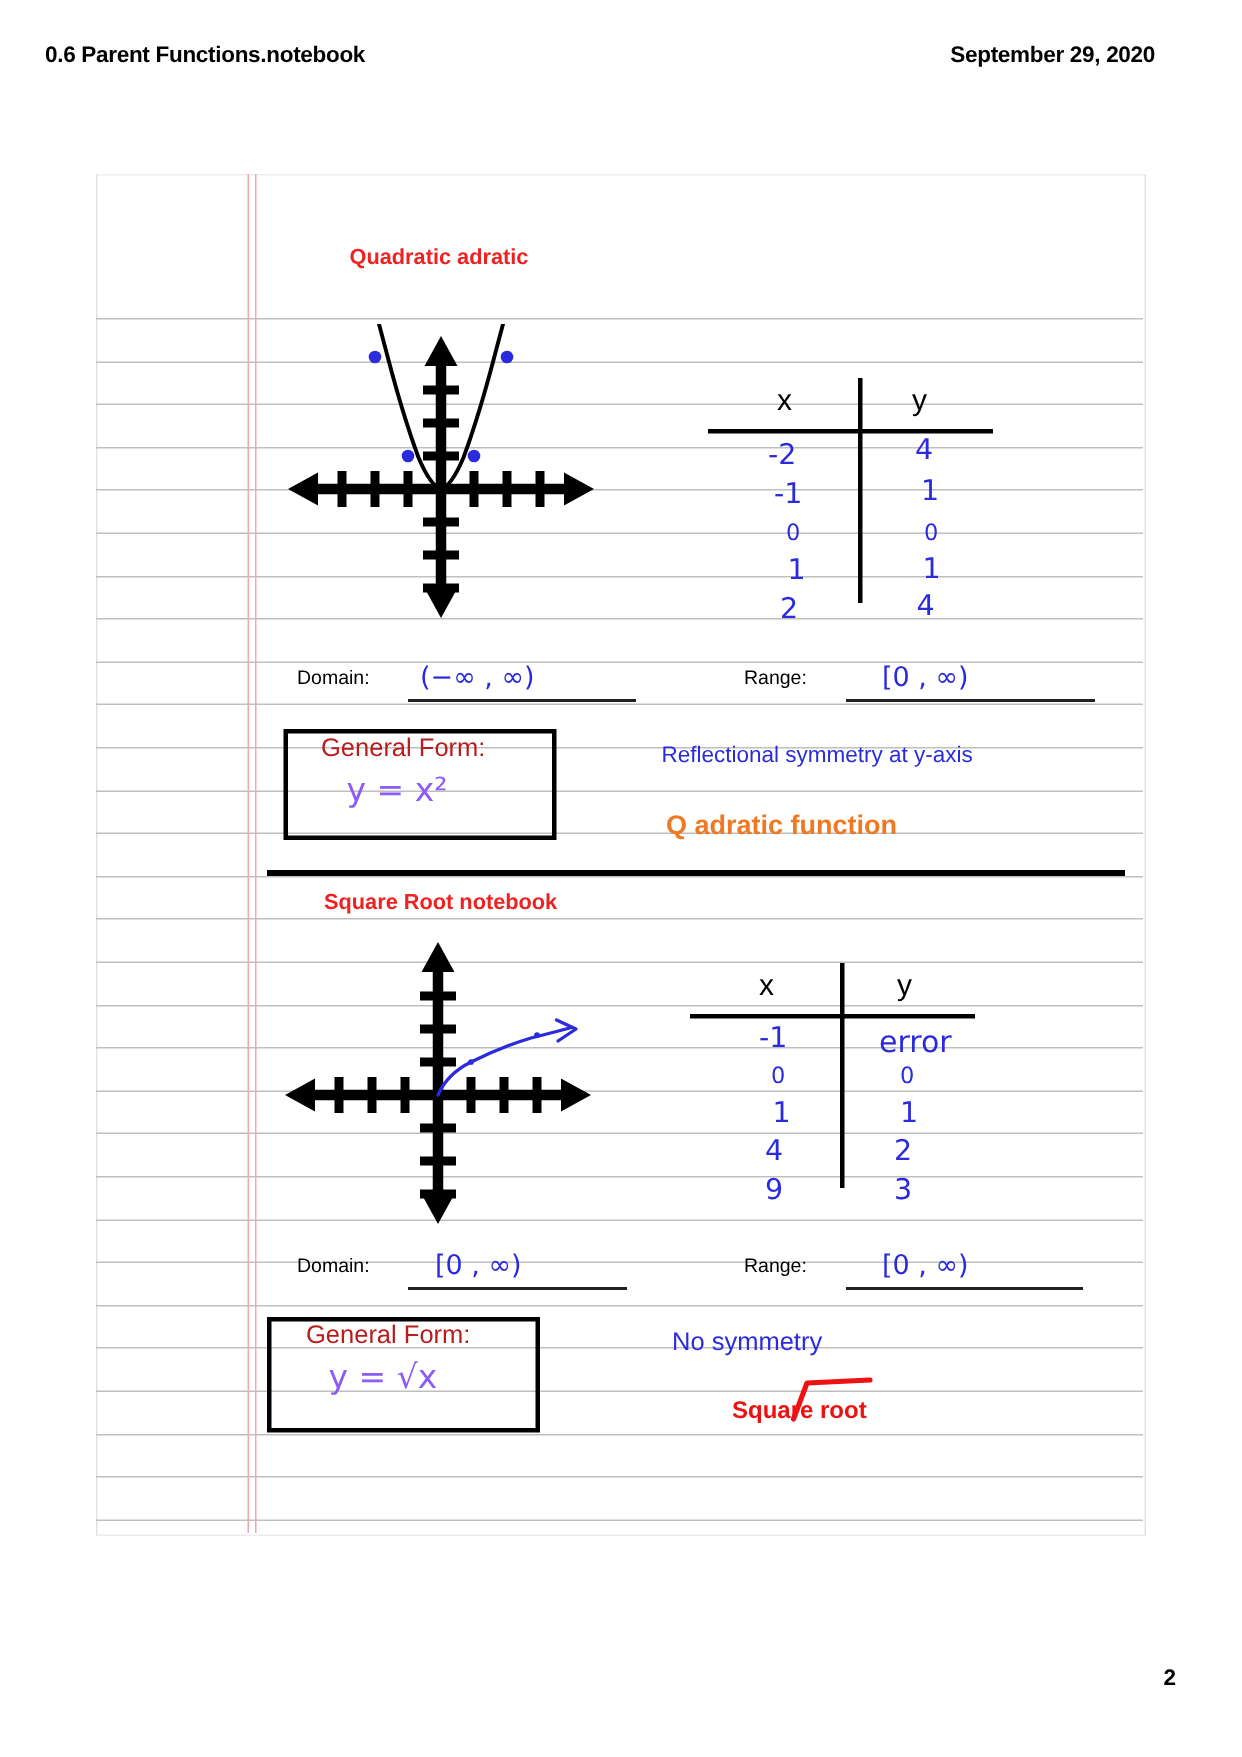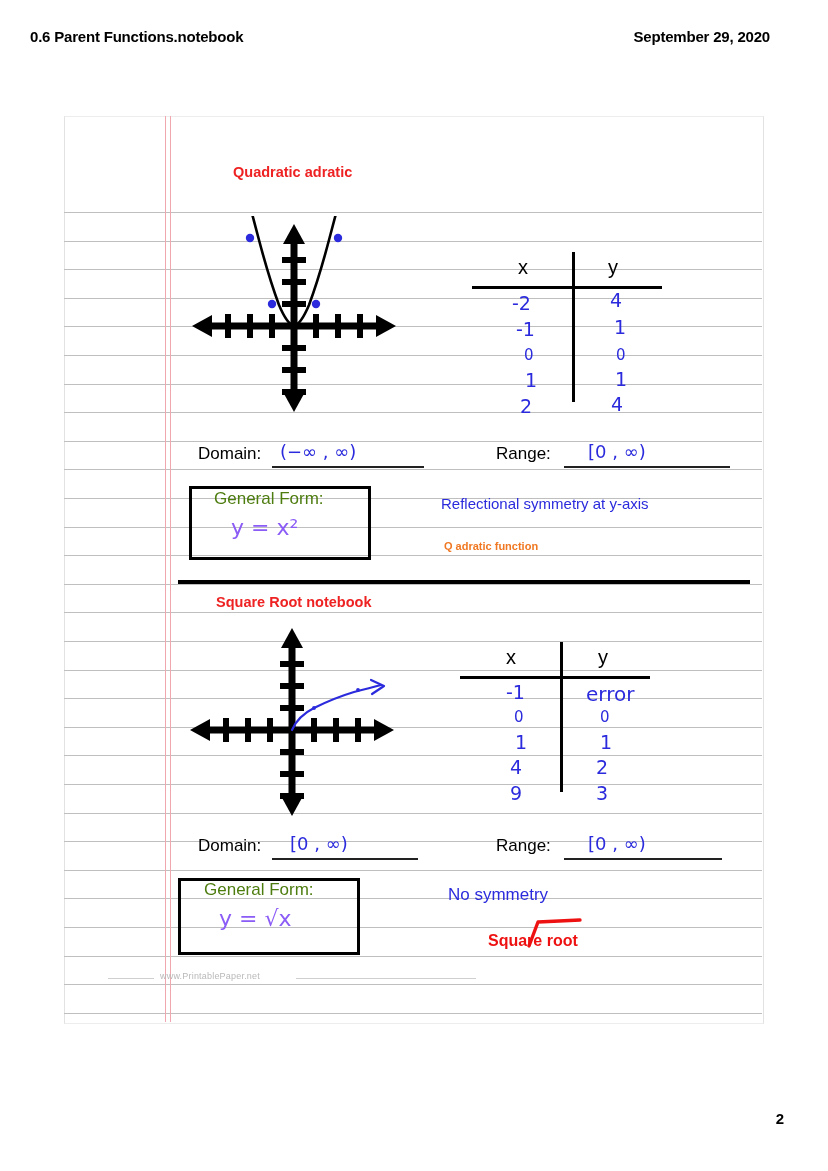--- a/index.html
+++ b/index.html
@@ -50,35 +50,35 @@
 
   
   .tbl{position:absolute;}
   .tbl .th{position:absolute;font-size:20px;color:#000;font-weight:400;}
   .tbl .hrule{position:absolute;left:0;height:2.5px;background:#000;}
   .tbl .vrule{position:absolute;width:2.5px;background:#000;}
   .cellv{position:absolute;color:#2b2bdd;font-size:19px;
          font-family:"DejaVu Sans",sans-serif;white-space:nowrap;}
 
   
-  .dr{position:absolute;font-size:17px;color:#000;white-space:nowrap;}
+  .dr{position:absolute;font-size:13px;color:#000;white-space:nowrap;}
   .dr-line{position:absolute;height:1.5px;background:#222;}
   .dr-val{position:absolute;color:#2b2bdd;font-size:18px;white-space:nowrap;
           font-family:"DejaVu Sans",sans-serif;}
 
   
   .gfbox{position:absolute;border:3px solid #000;box-sizing:border-box;
          background:transparent;}
-  .gf-title{position:absolute;font-size:17px;color:#4d7c0f;white-space:nowrap;}
+  .gf-title{position:absolute;font-size:17px;color:#b91c1c;white-space:nowrap;}
   .gf-eq{position:absolute;color:#8b5cf6;white-space:nowrap;}
 
   
   .note-blue{position:absolute;color:#2b2bdd;font-size:15px;font-weight:500;
              white-space:nowrap;margin-left:12px;}
-  .note-orange{position:absolute;color:#f07822;font-size:11px;font-weight:bold;
+  .note-orange{position:absolute;color:#f07822;font-size:18px;font-weight:bold;
                white-space:nowrap;}
   .note-red{position:absolute;color:#ee1111;font-size:16px;font-weight:bold;
             white-space:nowrap;}
   .ink{position:absolute;pointer-events:none;}
 </style>
 </head>
 <body>
 
 <div class="hdr">
   <div class="hdr-title">0.6 Parent Functions.notebook</div>
@@ -279,19 +279,14 @@
   <div class="gf-title" style="left:140px;top:764px;">General Form:</div>
   <div class="gf-eq" style="left:155px;top:790px;font-size:22px;font-family:'DejaVu Sans',sans-serif;">y = √x</div>
 
   <div class="note-blue" style="left:372px;top:769px;font-size:17px;">No symmetry</div>
   <div class="note-red" style="left:424px;top:816px;">Square root</div>
 
   <svg class="ink" style="left:460px;top:800px;" width="60" height="34">
     <path d="M 5,30 L 14,6 L 56,4" fill="none" stroke="#ee1111" stroke-width="3.4" stroke-linecap="round" stroke-linejoin="round"></path>
   </svg>
 
-  <div class="wm">
-    <div class="wm-l left"></div>
-    <div class="wm-txt">www.PrintablePaper.net</div>
-    <div class="wm-l right"></div>
-  </div>
 
 </div>
 
 </body></html>

